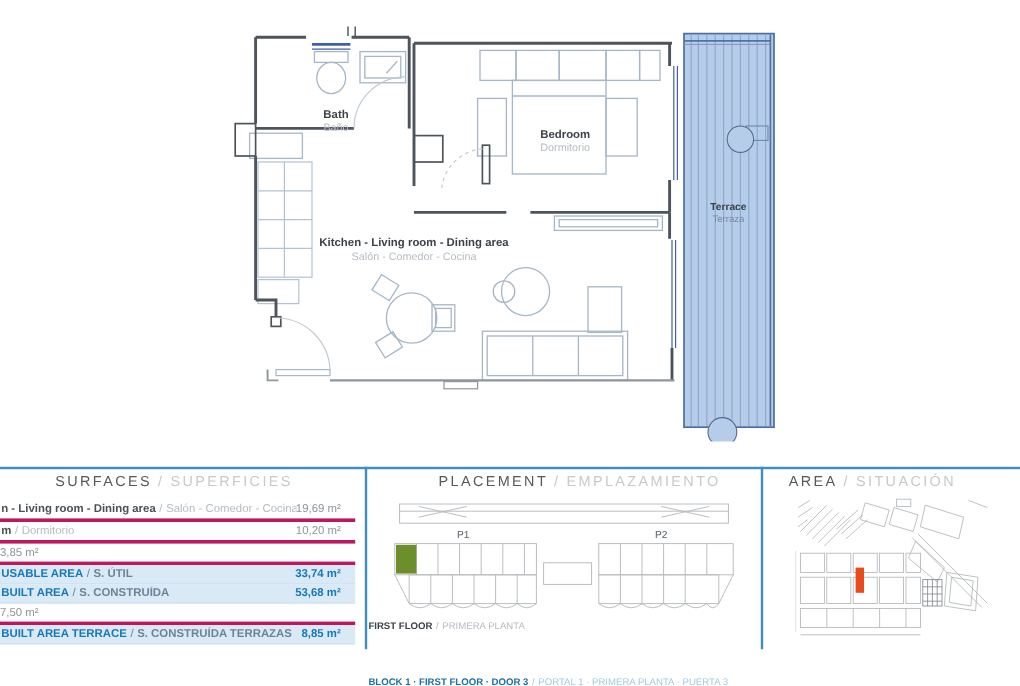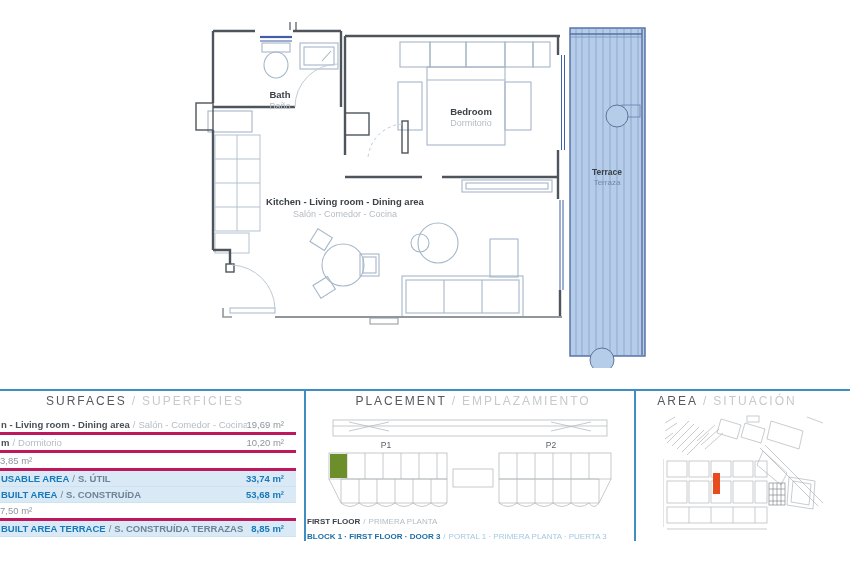--- a/index.html
+++ b/index.html
@@ -28,21 +28,21 @@
   .s-row.hl{background:#d9eaf6;border-bottom:1px solid #cfe2f0;}
   .s-row.hl .en{color:#1878b8;}
   .s-row.hl .sep{color:#6e8396;}
   .s-row.hl .es{color:#6e8396;font-weight:600;}
   .s-row.hl .s-value{color:#1878b8;font-weight:700;}
   
   .p-line{left:307px;width:326px;text-align:left;white-space:nowrap;font-size:8px;}
   .p-line1{top:517px;}
   .p-line1 .en{font-weight:700;color:#3c4248;}
   .p-line1 .sep,.p-line1 .es{color:#b6bcc2;}
-  .p-line2{top:532px;}
+  .p-line2{top:564px;}
   .p-line2 .en{font-weight:700;color:#1c6ea4;}
   .p-line2 .sep,.p-line2 .es{color:#a3c9e2;}
   .p-line .sep{margin:0 3px;}
   svg{display:block;}
 </style>
 </head>
 <body>
 
 <svg class="abs" style="left:190px;top:18px;" width="470" height="350" viewBox="0 0 470 350">
 
@@ -205,21 +205,21 @@
   </div>
   <div class="s-row">
     <div class="s-value">7,50 m²</div>
   </div>
   <div class="s-row hl">
     <div class="s-label"><span class="en">BUILT AREA TERRACE</span><span class="sep">/</span><span class="es">S. CONSTRUÍDA TERRAZAS</span></div>
     <div class="s-value">8,85 m²</div>
   </div>
 </div>
 
-<div class="abs panel-title" style="left:305px;width:336px;">
+<div class="abs panel-title" style="left:315px;width:336px;">
   <span class="en">PLACEMENT</span><span class="sep">/</span><span class="es">EMPLAZAMIENTO</span>
 </div>
 <svg class="abs" style="left:325px;top:417px;" width="290" height="96" viewBox="0 0 290 96">
   <g fill="none" stroke="#b7bbbf" stroke-width="0.8">
     <rect x="8" y="3" width="274" height="16"></rect>
     <line x1="8" y1="9" x2="282" y2="9"></line>
     <path d="M24,5 L64,14 M64,5 L24,14"></path>
     <path d="M226,5 L266,14 M266,5 L226,14"></path>
 
     <rect x="4" y="36" width="118" height="26"></rect>

